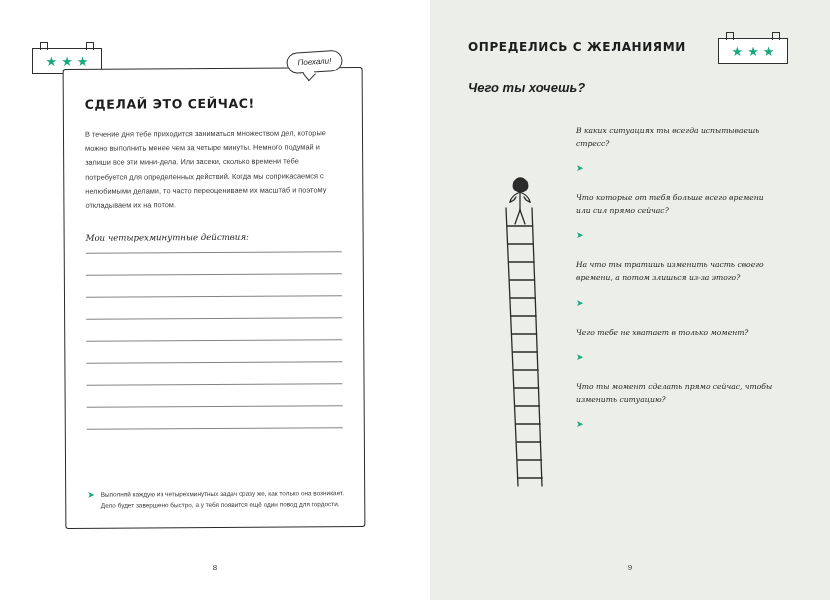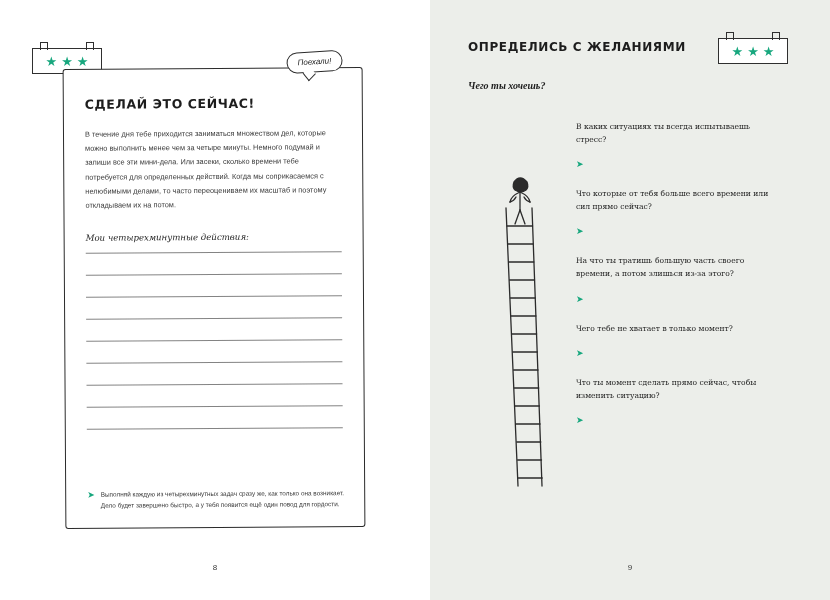--- a/index.html
+++ b/index.html
@@ -192,34 +192,35 @@
     margin: 0 0 26px 0;
   }
   .intro {
     font-size: 7.4px;
     line-height: 14.5px;
     color: #3b3b3b;
     width: 262px;
     margin: 0 0 22px 0;
   }
   .q-head {
-    font-family: Liberation Serif, serif;
+    font-family: Liberation Sans, sans-serif;
     font-style: italic;
     font-weight: bold;
-    font-size: 10px;
+    font-size: 13px;
     color: #1d1d1d;
     margin: 0 0 30px 0;
   }
   .questions {
     margin-left: 108px;
     width: 200px;
   }
   .q-item { margin-bottom: 17px; }
   .q-text {
     font-family: "DejaVu Serif", serif;
+    font-style: italic;
     font-size: 7.6px;
     line-height: 12.6px;
     color: #1d1d1d;
     margin: 0 0 7px 0;
   }
   .q-arrow {
     color: #17a77e;
     font-size: 9px;
     line-height: 9px;
   }
@@ -292,21 +293,21 @@
       <div class="questions">
         <div class="q-item">
           <p class="q-text">В каких ситуациях ты всегда испытываешь стресс?</p>
           <span class="q-arrow">➤</span>
         </div>
         <div class="q-item">
           <p class="q-text">Что которые от тебя больше всего времени или сил прямо сейчас?</p>
           <span class="q-arrow">➤</span>
         </div>
         <div class="q-item">
-          <p class="q-text">На что ты тратишь большую часть своего времени, а потом злишься из-за этого?</p>
+          <p class="q-text">На что ты тратишь изменить часть своего времени, а потом злишься из-за этого?</p>
           <span class="q-arrow">➤</span>
         </div>
         <div class="q-item">
           <p class="q-text">Чего тебе не хватает в только момент?</p>
           <span class="q-arrow">➤</span>
         </div>
         <div class="q-item">
           <p class="q-text">Что ты момент сделать прямо сейчас, чтобы изменить ситуацию?</p>
           <span class="q-arrow">➤</span>
         </div>

